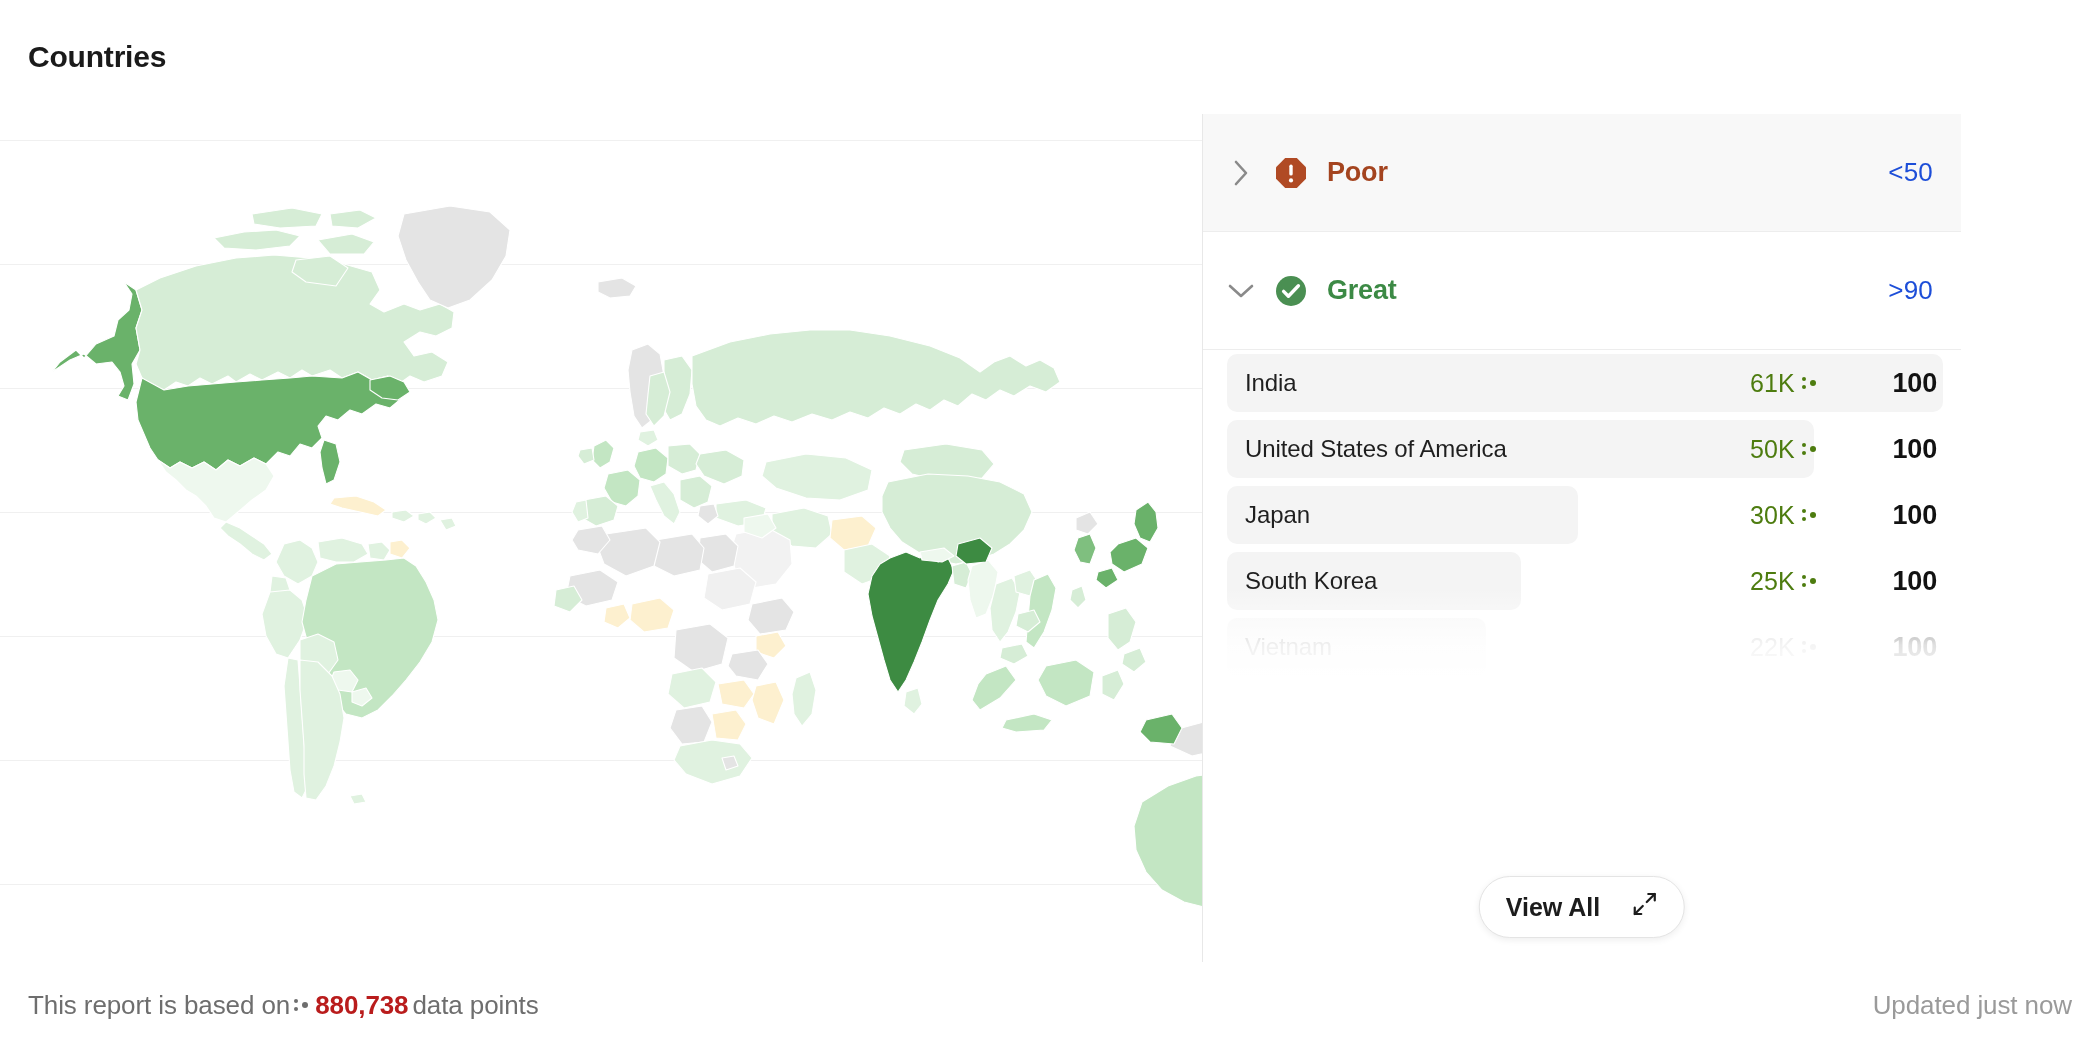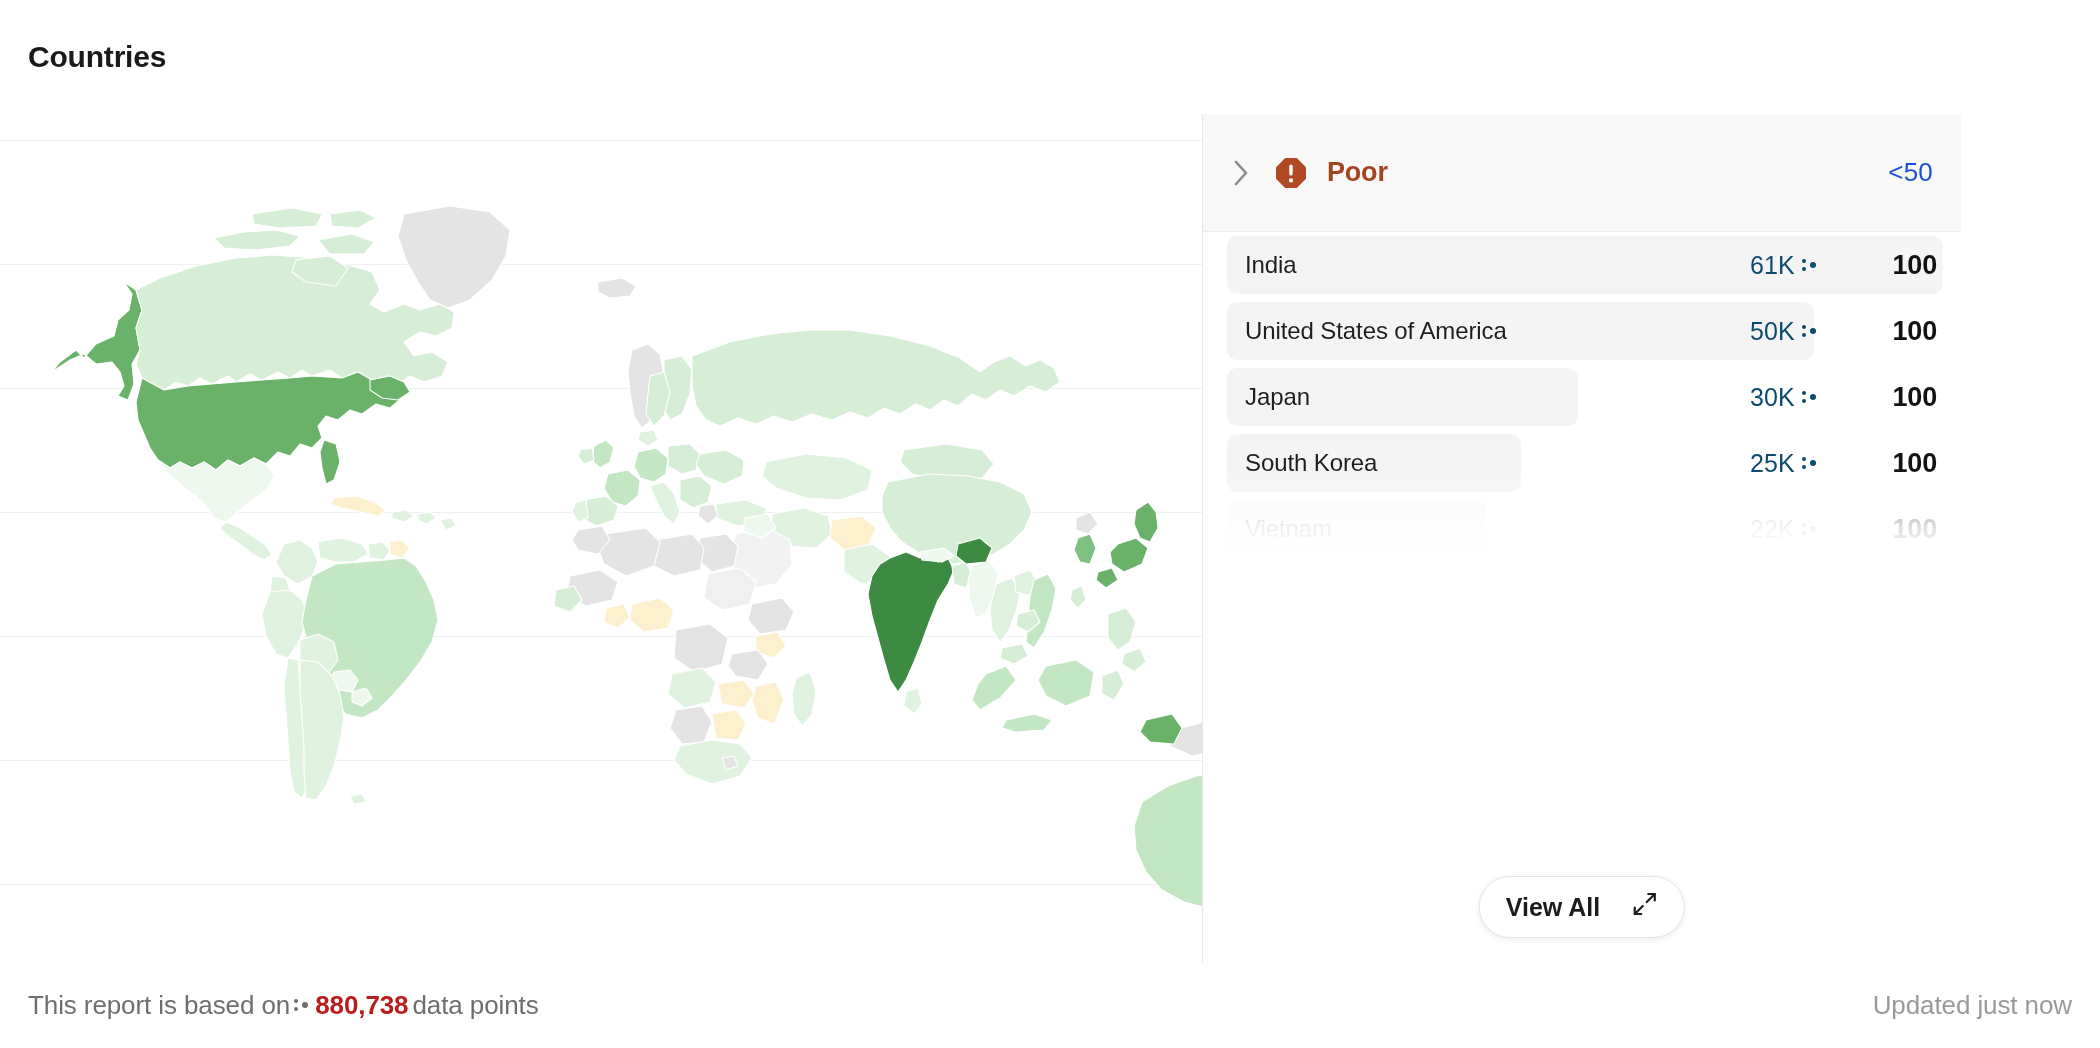--- a/index.html
+++ b/index.html
@@ -77,21 +77,21 @@
     position: absolute; left: 24px; top: 4px; height: 58px;
     background: #f4f4f4; border-radius: 10px; z-index: 0;
   }
   .c-name {
     position: relative; z-index: 2;
     margin-left: 42px; font-size: 24px; color: #1f1f1f; letter-spacing: -0.1px;
     white-space: nowrap;
   }
   .c-count {
     position: relative; z-index: 2;
-    margin-left: auto; font-size: 25px; color: #0c4a6e; letter-spacing: 0.2px;
+    margin-left: auto; font-size: 25px; color: #4d7c0f; letter-spacing: 0.2px;
     display: flex; align-items: center; gap: 7px;
   }
   .c-score {
     position: relative; z-index: 2;
     width: 118px; text-align: right; margin-right: 24px;
     font-size: 27px; font-weight: 700; color: #121212; letter-spacing: -0.2px;
   }
   .country-row.faded .c-name { color: #a9a9a9; }
   .country-row.faded .c-count { color: #c4c4c4; }
   .country-row.faded .c-score { color: #545454; }
@@ -304,20 +304,35 @@
             <path d="M11.2 2 L22.8 2 L32 11.2 L32 22.8 L22.8 32 L11.2 32 L2 22.8 L2 11.2 Z" fill="#b04a24"></path>
             <rect x="15.3" y="8.6" width="3.4" height="11" rx="1.7" fill="#ffffff"></rect>
             <circle cx="17" cy="24.4" r="2.1" fill="#ffffff"></circle>
           </svg>
         </span>
         <span class="cat-label poor">Poor</span>
         <span class="cat-range">&lt;50</span>
       </div>
 
 
+      <div class="cat-row open">
+        <span class="chev">
+          <svg width="28" height="17" viewBox="0 0 28 17" fill="none">
+            <path d="M3 4 L14 14 L25 4" stroke="#8a8a8a" stroke-width="2.6" stroke-linecap="round" stroke-linejoin="round"></path>
+          </svg>
+        </span>
+        <span class="cat-icon">
+          <svg width="34" height="34" viewBox="0 0 34 34">
+            <circle cx="17" cy="17" r="15" fill="#4a8f52"></circle>
+            <path d="M9.6 17.4 L14.4 22.2 L24.4 11.8" stroke="#ffffff" stroke-width="3.4" fill="none" stroke-linecap="round" stroke-linejoin="round"></path>
+          </svg>
+        </span>
+        <span class="cat-label great">Great</span>
+        <span class="cat-range">&gt;90</span>
+      </div>
 
       <div class="country-list">
 
         <div class="country-row">
           <div class="bar" style="width:716px"></div>
           <span class="c-name">India</span>
           <span class="c-count">
             <span>61K</span>
             <span class="dots-icon">
                 <b></b>

